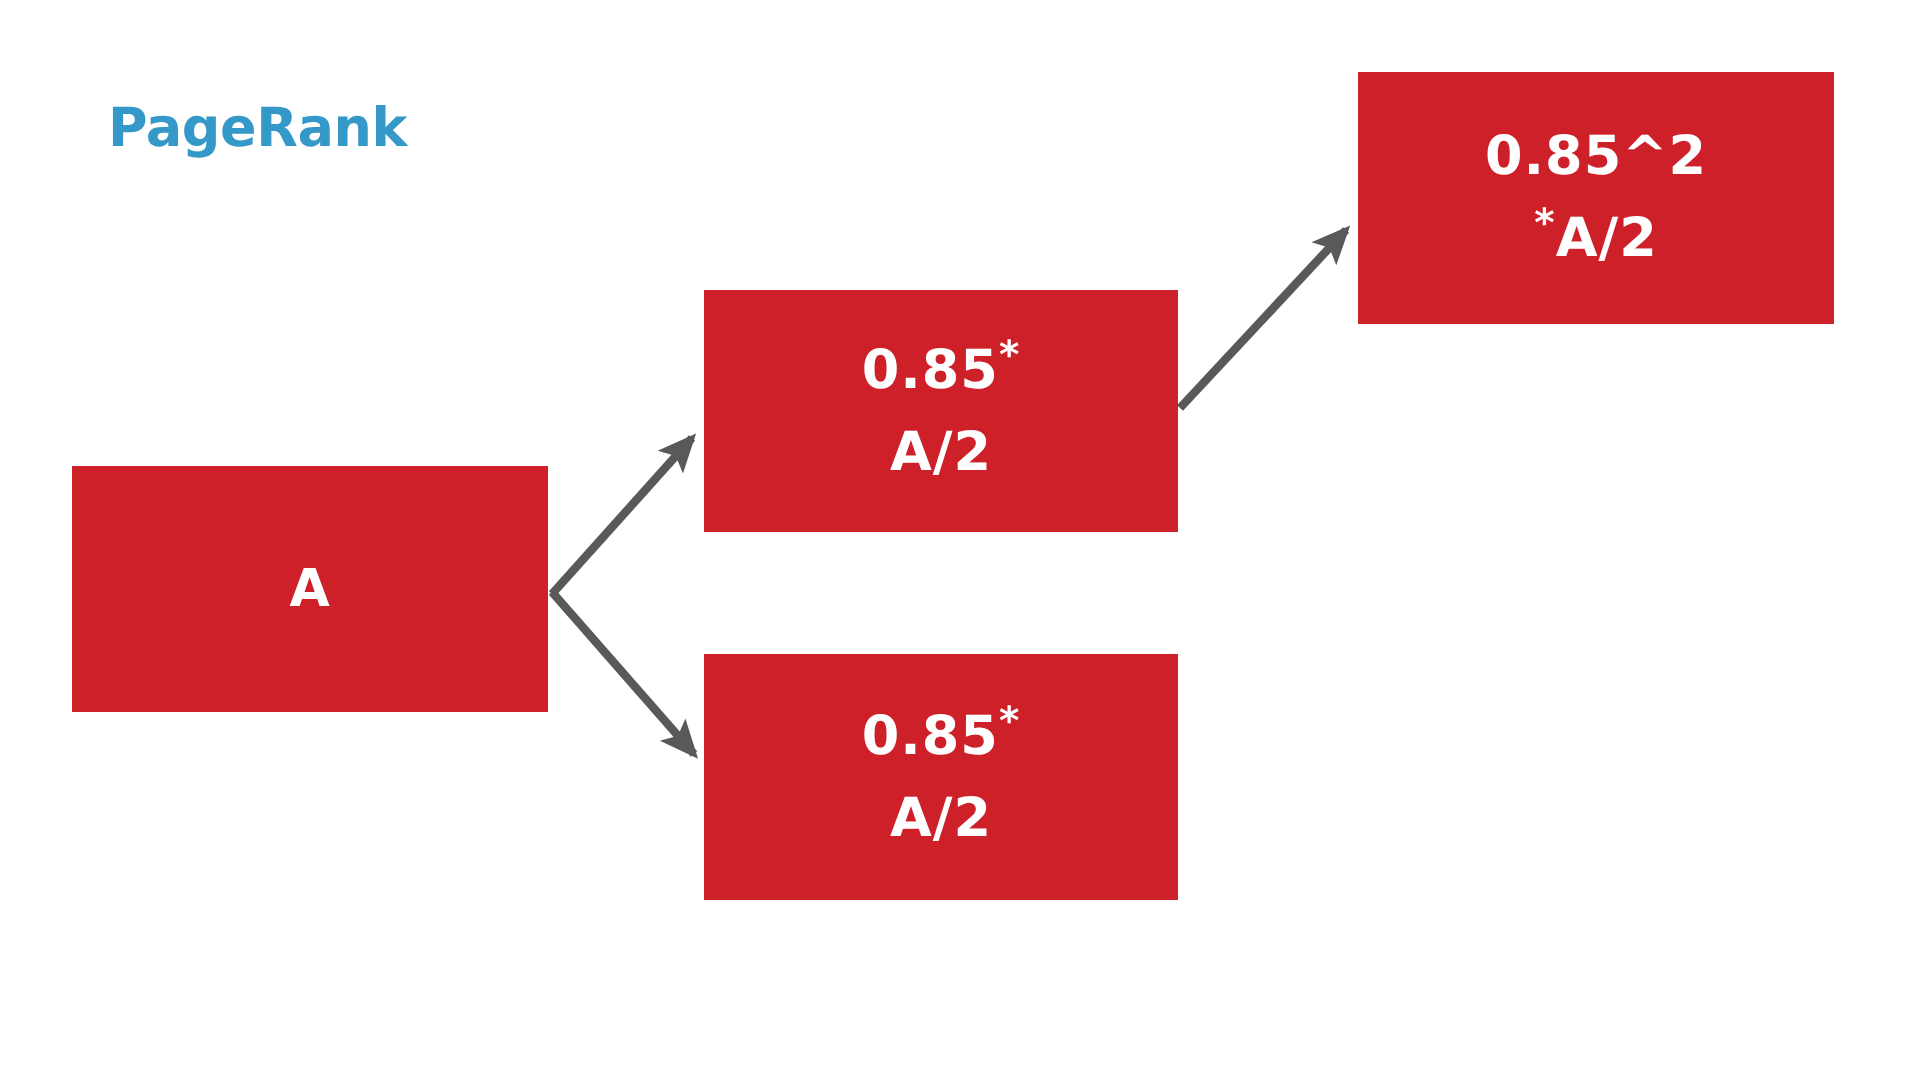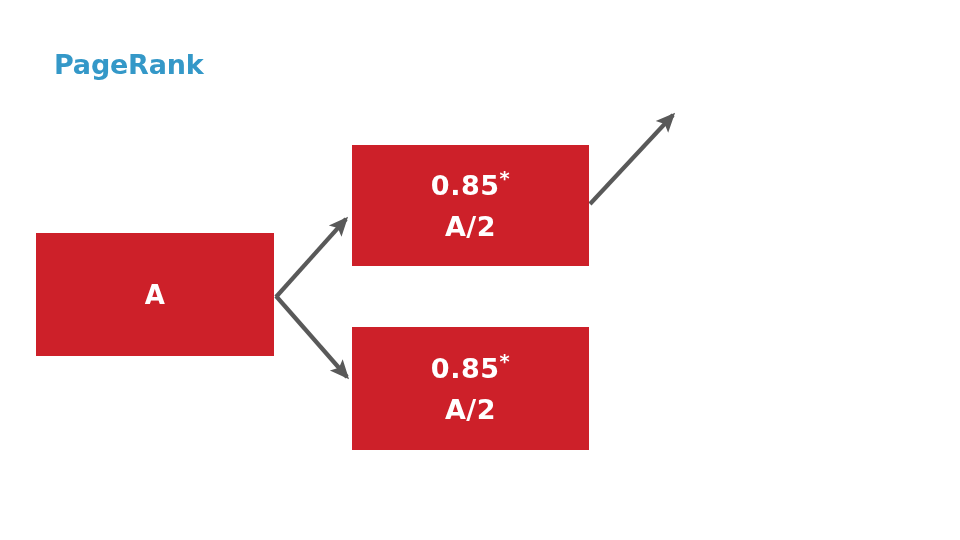--- a/index.html
+++ b/index.html
@@ -113,14 +113,17 @@
   </div>
 
   <div class="node" id="node-b">
     <div class="node-text"><span>0.85</span><span class="sup">*</span><br><span>A/2</span></div>
   </div>
 
   <div class="node" id="node-c">
     <div class="node-text"><span>0.85</span><span class="sup">*</span><br><span>A/2</span></div>
   </div>
 
+  <div class="node" id="node-d">
+    <div class="node-text"><span>0.85^2</span><br><span class="sup">*</span><span>A/2</span></div>
+  </div>
 
 </div>
 
 </body></html>

